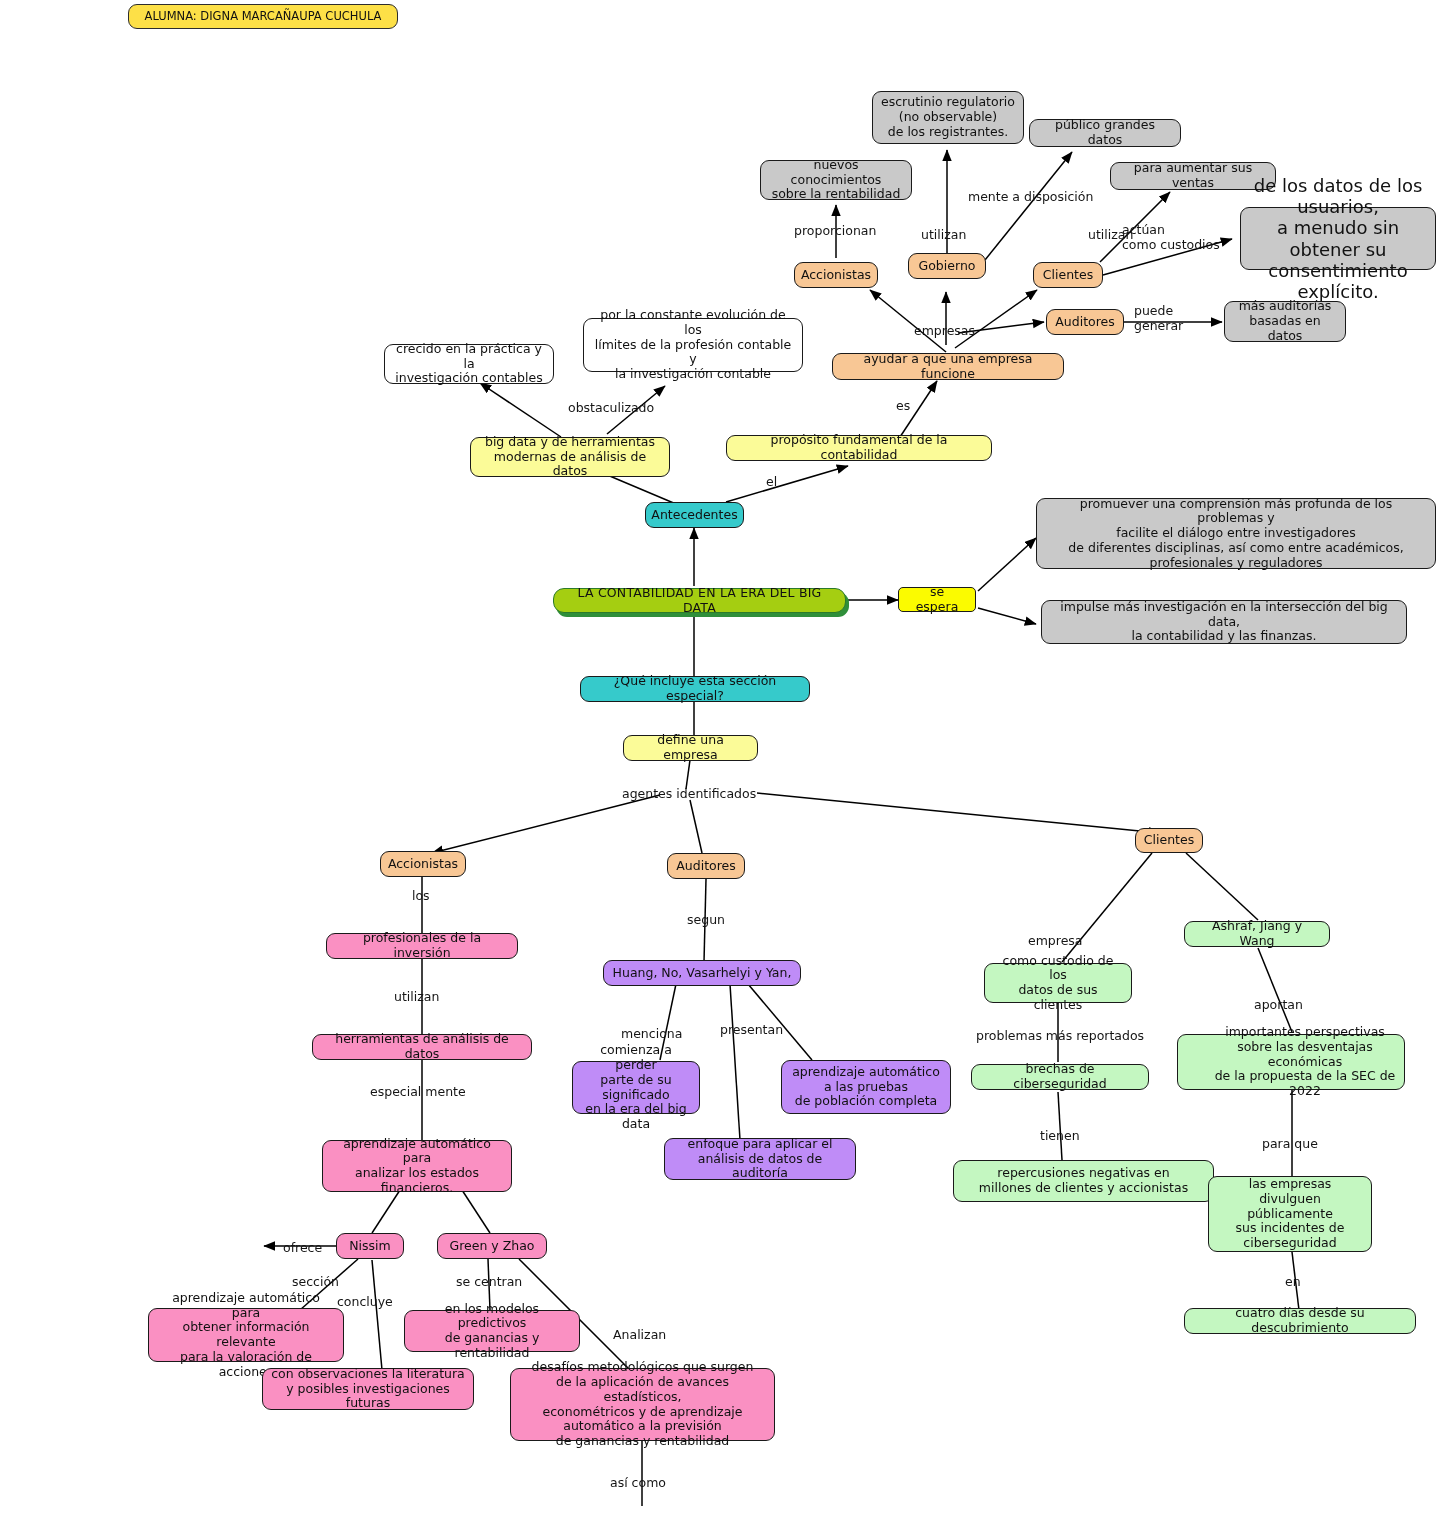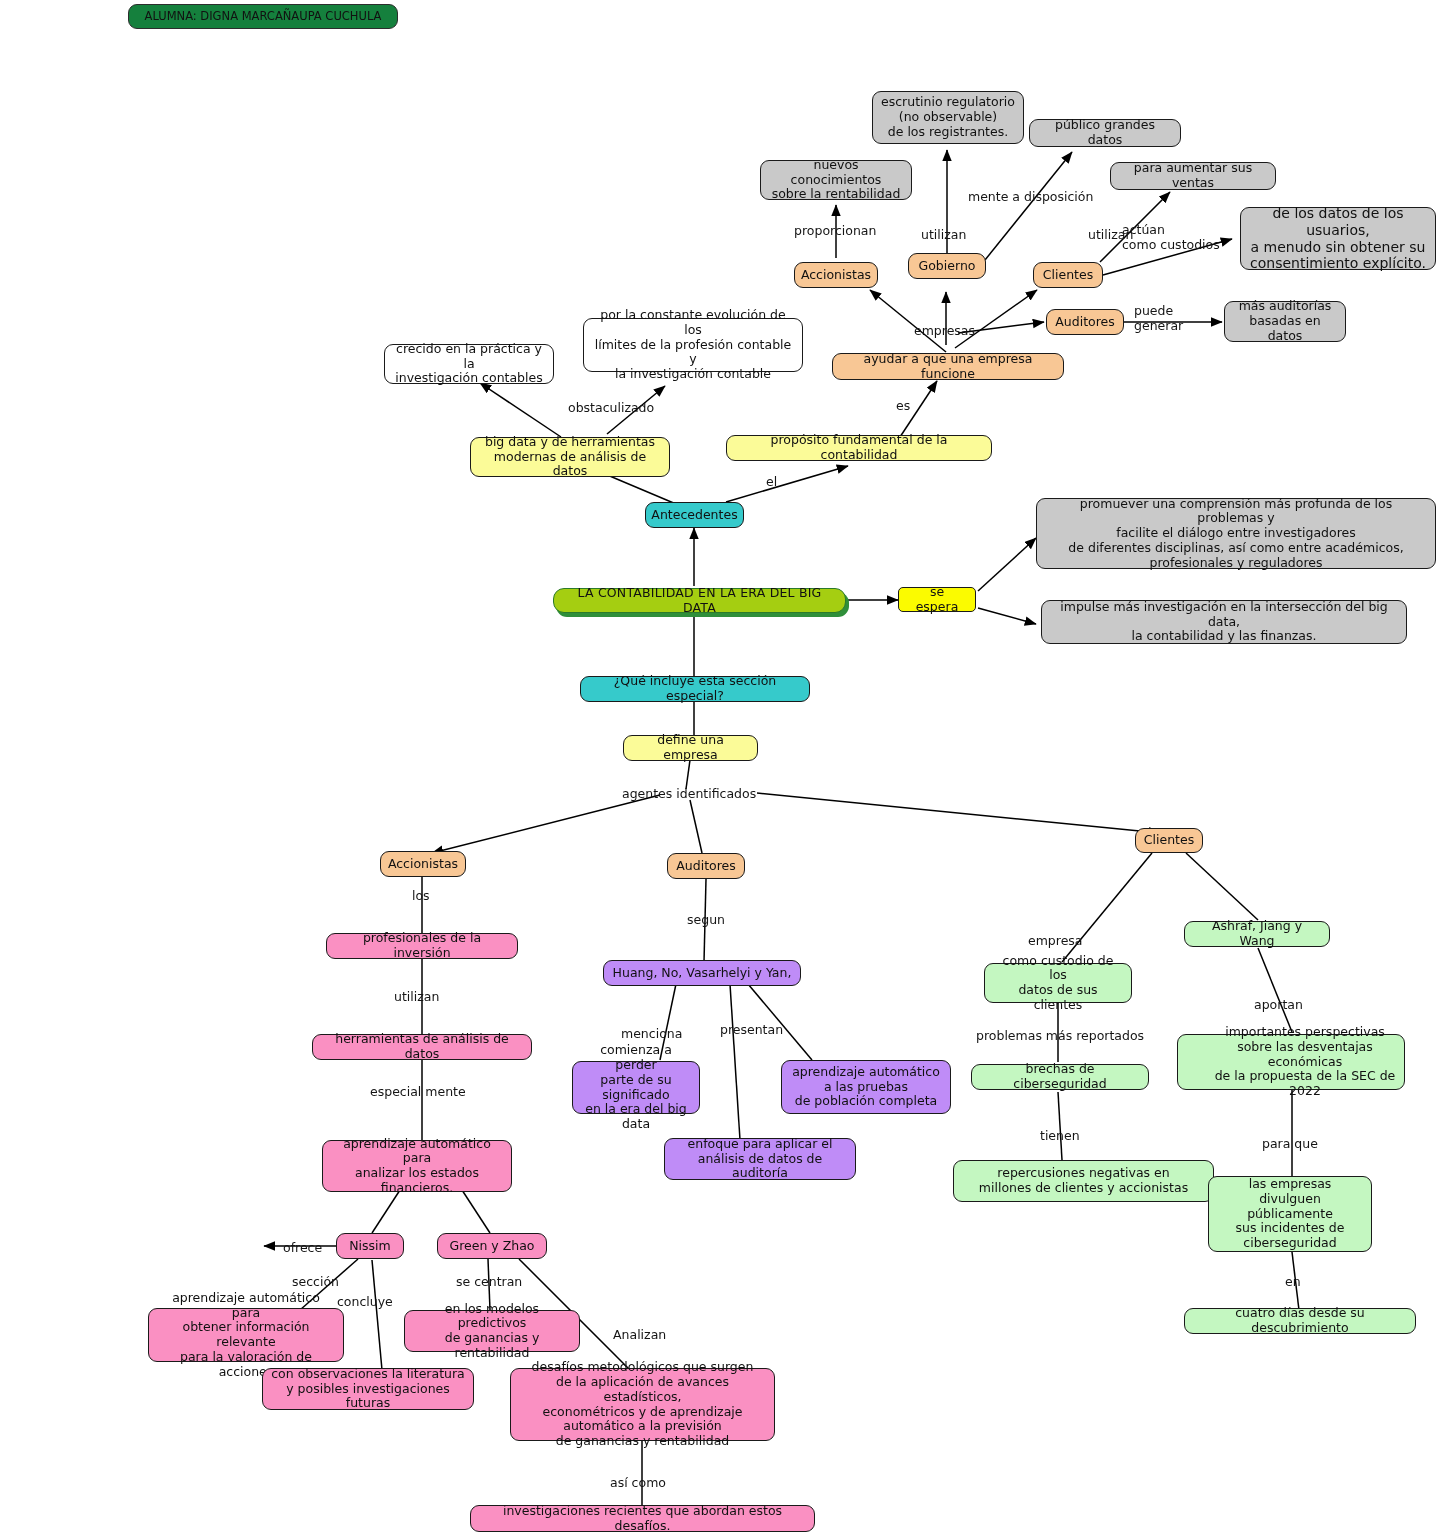--- a/index.html
+++ b/index.html
@@ -15,21 +15,21 @@
   .orange {background:#f8c795;}
   .white  {background:#ffffff;}
   .yellow {background:#fbfb98;}
   .teal   {background:#36cacb;}
   .pink   {background:#fa90c2;}
   .purple {background:#bf8cf7;}
   .green  {background:#c4f7c1;}
   .titlebox{background:#a5ce11;border:1.6px solid #2b7a2b;border-radius:11px;
             box-shadow:3px 4px 0 0 #2f8f3a;letter-spacing:.2px;}
   .seespera{background:#fbfb00;border-radius:5px;}
-  .studentbox{background:#15803d;border:1.2px solid #2d2d2d;border-radius:9px;}
+  .studentbox{background:#fde047;border:1.2px solid #2d2d2d;border-radius:9px;}
 
   .lbl{position:absolute;color:#151515;white-space:nowrap;background:transparent;}
   .lbl.wrap{white-space:pre-line;text-align:center;line-height:1.2;}
 </style>
 </head>
 <body>
 
 <div id="canvas">
 
   <svg id="edges" viewBox="0 0 1442 1540">
@@ -102,21 +102,21 @@
 (no observable)
 de los registrantes.</div>
 
   <div class="node gray" style="left:1029px;top:119px;width:152px;height:28px;font-size:12.5px;">público grandes datos</div>
 
   <div class="node gray" style="left:1110px;top:162px;width:166px;height:28px;font-size:12.5px;">para aumentar sus ventas</div>
 
   <div class="node gray" style="left:760px;top:160px;width:152px;height:40px;font-size:12.5px;">nuevos conocimientos
 sobre la rentabilidad</div>
 
-  <div class="node gray" style="left:1240px;top:207px;width:196px;height:63px;font-size:14px;">de los datos de los usuarios,
+  <div class="node gray" style="left:1240px;top:207px;width:196px;height:63px;font-size:18px;">de los datos de los usuarios,
 a menudo sin obtener su
 consentimiento explícito.</div>
 
   <div class="node orange" style="left:794px;top:262px;width:84px;height:26px;font-size:12.5px;">Accionistas</div>
 
   <div class="node orange" style="left:908px;top:253px;width:78px;height:26px;font-size:12.5px;">Gobierno</div>
 
   <div class="node orange" style="left:1033px;top:262px;width:70px;height:26px;font-size:12.5px;">Clientes</div>
 
   <div class="node orange" style="left:1046px;top:309px;width:78px;height:26px;font-size:12.5px;">Auditores</div>
@@ -184,21 +184,20 @@
 
   <div class="node pink" style="left:404px;top:1310px;width:176px;height:42px;font-size:12.5px;">en los modelos predictivos
 de ganancias y rentabilidad</div>
 
   <div class="node pink" style="left:510px;top:1368px;width:265px;height:73px;font-size:12.5px;">desafíos metodológicos que surgen
 de la aplicación de avances estadísticos,
 econométricos y de aprendizaje
 automático a la previsión
 de ganancias y rentabilidad</div>
 
-  <div class="node pink" style="left:470px;top:1505px;width:345px;height:27px;font-size:12.5px;">investigaciones recientes que abordan estos desafíos.</div>
 
   <div class="node purple" style="left:603px;top:960px;width:198px;height:26px;font-size:12.5px;">Huang, No, Vasarhelyi y Yan,</div>
 
   <div class="node purple" style="left:572px;top:1061px;width:128px;height:53px;font-size:12.5px;">comienza a perder
 parte de su significado
 en la era del big data</div>
 
   <div class="node purple" style="left:664px;top:1138px;width:192px;height:42px;font-size:12.5px;">enfoque para aplicar el
 análisis de datos de auditoría</div>
 

